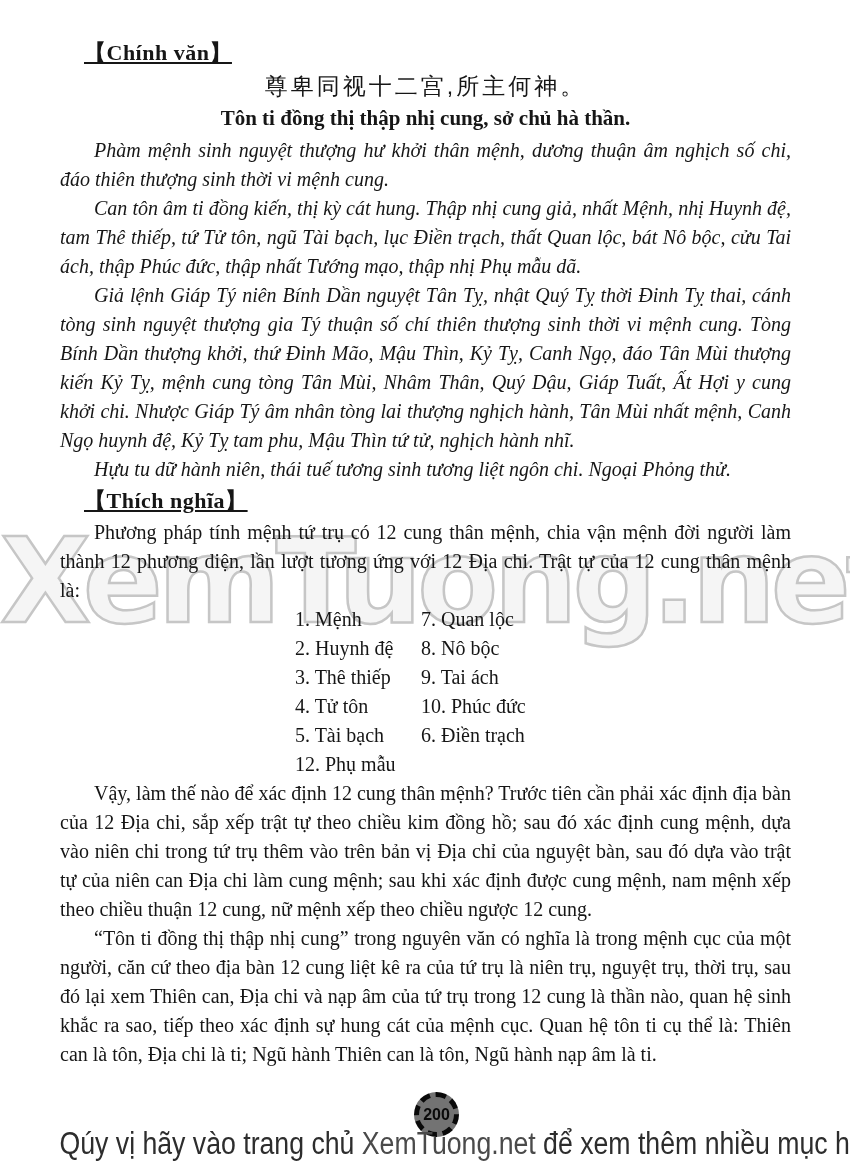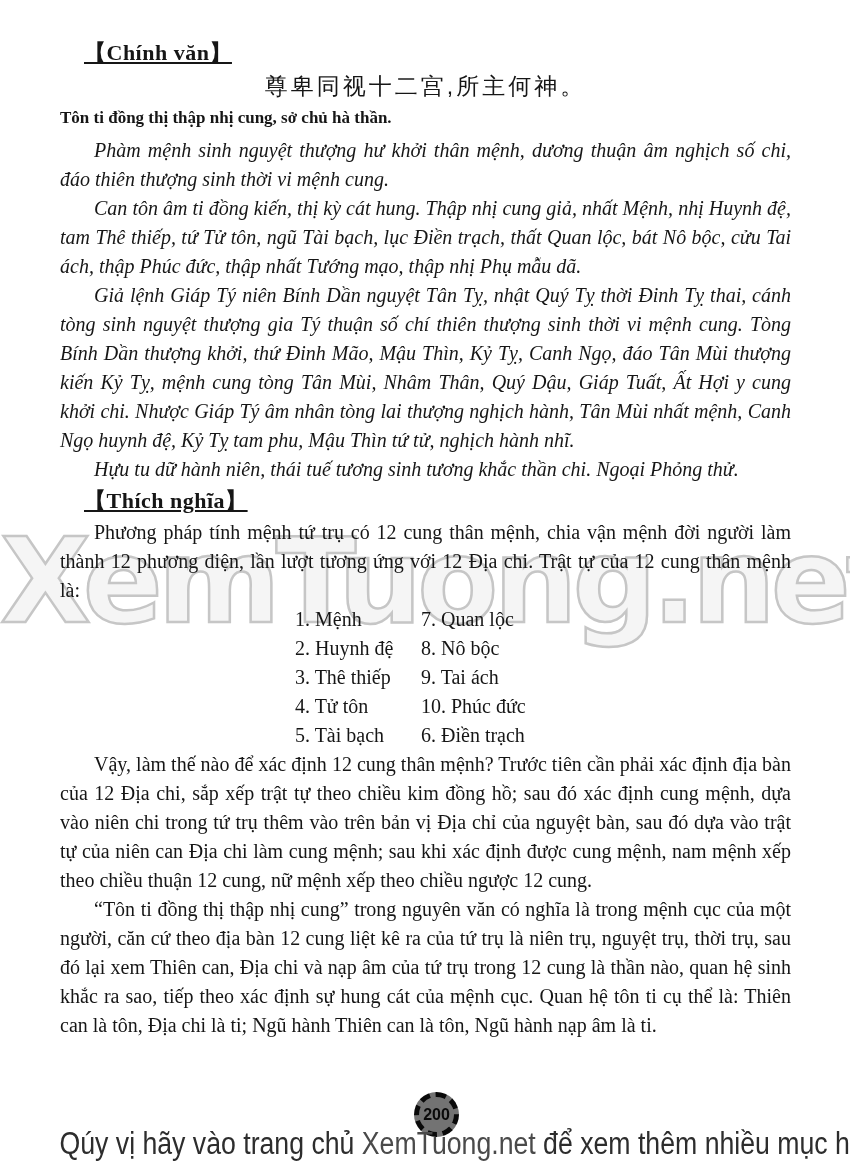--- a/index.html
+++ b/index.html
@@ -32,21 +32,21 @@
   .section-heading {
     font-size:22px; font-weight:bold; line-height:30px;
     margin:2px 0 2px 24px; letter-spacing:0.5px;text-decoration:underline;
   }
   .chinese-line {
     text-align:center; font-size:23px; line-height:33px;
     letter-spacing:3px; font-family:Liberation Sans, sans-serif;
     margin-top:1px;
   }
   .translit-line {
-    font-weight:bold; font-size:17px; line-height:30px;
+    text-align:center; font-weight:bold; font-size:21px; line-height:30px;
     margin-bottom:3px;
   }
   p.body-par {
     text-align:justify; text-indent:34px;
   }
   .annot p.body-par { font-style:italic; }
   .cung-list {
     display:grid;
     grid-template-columns:126px auto;
     margin-left:235px;
@@ -89,38 +89,39 @@
 
     <div class="chinese-line">尊卑同视十二宫,所主何神。</div>
 
     <div class="translit-line">Tôn ti đồng thị thập nhị cung, sở chủ hà thần.</div>
 
 
     <div class="annot">
       <p class="body-par">Phàm mệnh sinh nguyệt thượng hư khởi thân mệnh, dương thuận âm nghịch số chi, đáo thiên thượng sinh thời vi mệnh cung.</p>
       <p class="body-par">Can tôn âm ti đồng kiến, thị kỳ cát hung. Thập nhị cung giả, nhất Mệnh, nhị Huynh đệ, tam Thê thiếp, tứ Tử tôn, ngũ Tài bạch, lục Điền trạch, thất Quan lộc, bát Nô bộc, cửu Tai ách, thập Phúc đức, thập nhất Tướng mạo, thập nhị Phụ mẫu dã.</p>
       <p class="body-par">Giả lệnh Giáp Tý niên Bính Dần nguyệt Tân Tỵ, nhật Quý Tỵ thời Đinh Tỵ thai, cánh tòng sinh nguyệt thượng gia Tý thuận số chí thiên thượng sinh thời vi mệnh cung. Tòng Bính Dần thượng khởi, thứ Đinh Mão, Mậu Thìn, Kỷ Tỵ, Canh Ngọ, đáo Tân Mùi thượng kiến Kỷ Tỵ, mệnh cung tòng Tân Mùi, Nhâm Thân, Quý Dậu, Giáp Tuất, Ất Hợi y cung khởi chi. Nhược Giáp Tý âm nhân tòng lai thượng nghịch hành, Tân Mùi nhất mệnh, Canh Ngọ huynh đệ, Kỷ Tỵ tam phu, Mậu Thìn tứ tử, nghịch hành nhĩ.</p>
-      <p class="body-par">Hựu tu dữ hành niên, thái tuế tương sinh tương khắc thần chi. Ngoại Phỏng thử.</p>
+      <p class="body-par">Hựu tu dữ hành niên, thái tuế tương sinh tương liệt ngôn chi. Ngoại Phỏng thử.</p>
     </div>
 
     <div class="section-heading">【Thích nghĩa】</div>
 
     <p class="body-par">Phương pháp tính mệnh tứ trụ có 12 cung thân mệnh, chia vận mệnh đời người làm thành 12 phương diện, lần lượt tương ứng với 12 Địa chi. Trật tự của 12 cung thân mệnh là:</p>
 
     <div class="cung-list">
       <span>1. Mệnh</span>
       <span>7. Quan lộc</span>
       <span>2. Huynh đệ</span>
       <span>8. Nô bộc</span>
       <span>3. Thê thiếp</span>
       <span>9. Tai ách</span>
       <span>4. Tử tôn</span>
       <span>10. Phúc đức</span>
       <span>5. Tài bạch</span>
       <span>6. Điền trạch</span>
+      <span>12. Phụ mẫu</span>
     </div>
 
     <p class="body-par">Vậy, làm thế nào để xác định 12 cung thân mệnh? Trước tiên cần phải xác định địa bàn của 12 Địa chi, sắp xếp trật tự theo chiều kim đồng hồ; sau đó xác định cung mệnh, dựa vào niên chi trong tứ trụ thêm vào trên bản vị Địa chỉ của nguyệt bàn, sau đó dựa vào trật tự của niên can Địa chi làm cung mệnh; sau khi xác định được cung mệnh, nam mệnh xếp theo chiều thuận 12 cung, nữ mệnh xếp theo chiều ngược 12 cung.</p>
     <p class="body-par">“Tôn ti đồng thị thập nhị cung” trong nguyên văn có nghĩa là trong mệnh cục của một người, căn cứ theo địa bàn 12 cung liệt kê ra của tứ trụ là niên trụ, nguyệt trụ, thời trụ, sau đó lại xem Thiên can, Địa chi và nạp âm của tứ trụ trong 12 cung là thần nào, quan hệ sinh khắc ra sao, tiếp theo xác định sự hung cát của mệnh cục. Quan hệ tôn ti cụ thể là: Thiên can là tôn, Địa chi là ti; Ngũ hành Thiên can là tôn, Ngũ hành nạp âm là ti.</p>
 
   </div>
 
   <div class="page-badge">
     <span>200</span>
   </div>

